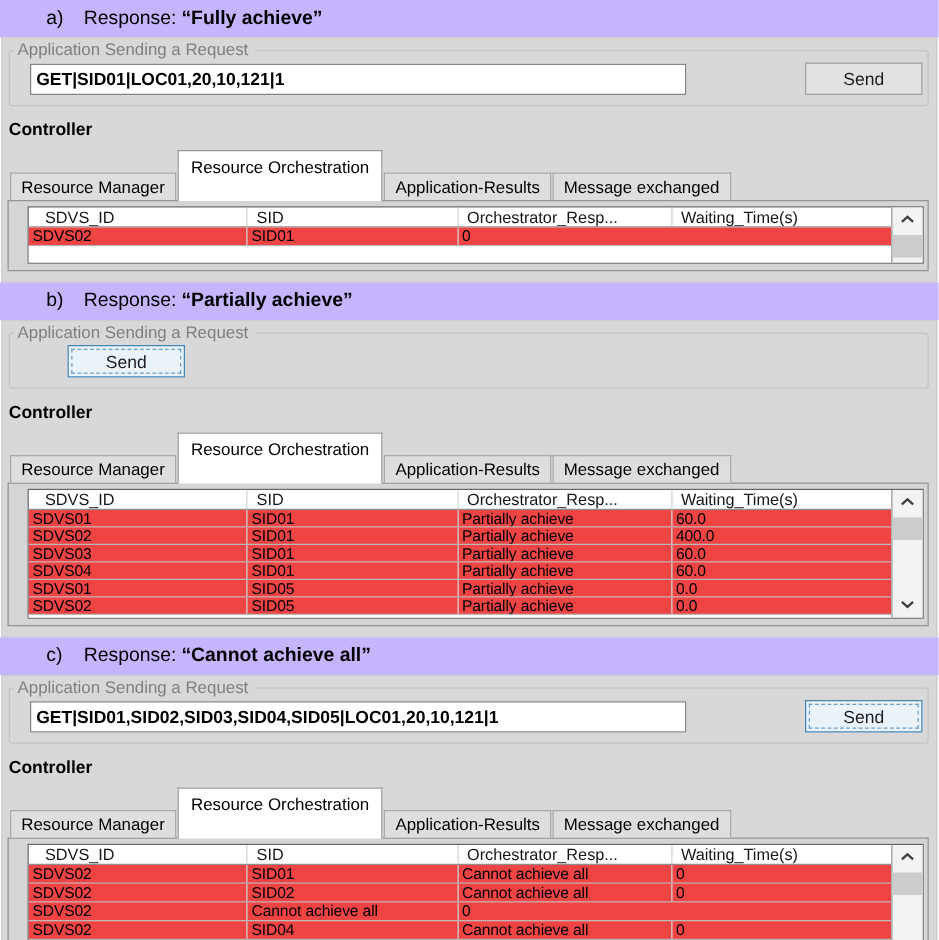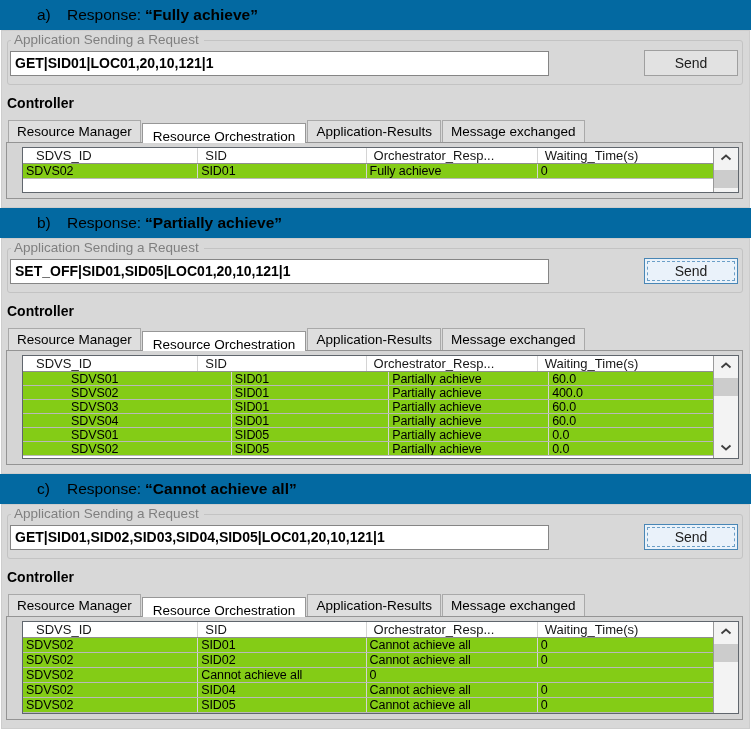--- a/index.html
+++ b/index.html
@@ -4,40 +4,40 @@
 <style>
   * { margin:0; padding:0; box-sizing:border-box; }
   html,body { background:#fff; }
   body {
     width:751px; height:752px;
     font-family:"Liberation Sans", sans-serif;
     color:#000; overflow:hidden;
   }
 
   
-  .fig-title { font-size:15.5px; padding:6px 0 6px 37px; background:#0369a1; white-space:nowrap; }
+  .fig-title { font-size:15.5px; padding:6px 0 6px 37px; background:#c4b5fd; white-space:nowrap; }
   .cap-prefix { display:inline-block; min-width:30px; }
   .cap-text { margin-right:4px; }
   .cap-bold { font-weight:bold; }
 
   
   .app-window {
     background:#d8d8d8;
     border:1px solid #cdcdcd;
     margin:0 1px;
     padding:2px 6px 8px 4px;
   }
 
   
   .groupbox {
     position:relative;
     border:1px solid #c3c3c3;
     border-radius:3px;
     margin:7px 0 0 1px;
-    padding:9px 4px 8px 2px;
+    padding:9px 4px 8px 16px;
   }
   .group-label {
     position:absolute; top:-9px; left:3px;
     background:#d8d8d8; padding:0 5px 0 3px;
     color:#7f7f7f; font-size:13.5px; white-space:nowrap;
   }
   .req-row { display:flex; align-items:center;gap:48px; }
   .req-input {
     flex:1; height:25px;
     border:1px solid #858585; background:#fff;
@@ -61,21 +61,21 @@
 
   
   .tabbar { display:flex; align-items:flex-end; padding-left:2px; position:relative; z-index:3;text-align:center; }
   .tab {
     height:22px; line-height:21px; padding:0 8px;
     font-size:13.5px; white-space:nowrap;
     background:#dedede; border:1px solid #a9a9a9; border-bottom:none;
     margin-right:1px; cursor:default;
   }
   .tab.selected {
-    height:20px; line-height:26px; padding:0 10px;
+    height:41px; line-height:26px; padding:0 10px;
     background:#fff; border-color:#979797;
     margin-bottom:-1px; position:relative; z-index:4;
   }
 
   
   .tabpage {
     border:1px solid #949494;
     background:#d5d5d5;
     padding:4px 3px 5px 15px;
     position:relative; z-index:1;
@@ -85,22 +85,22 @@
   .thead, .trow { display:grid; grid-template-columns:25.4% 24.4% 24.8% 25.4%; }
   .thead { height:16px; border-bottom:1px solid #8f8f8f; }
   .th {
     font-size:13px; color:#161616;
     display:flex; align-items:center;
     padding-left:7px; border-right:1px solid #d4d4d4;
     white-space:nowrap; overflow:hidden;
   }
   .th:first-child { padding-left:13px; }
   .th:last-child { border-right:none; }
-  .trow { height:15px; border-bottom:1px solid #b9b9b9; background:#84cc16; }
-  .panel-b .trow { height:14px;padding-left:45px; }
+  .trow { height:15px; border-bottom:1px solid #b9b9b9; background:#ef4444; }
+  .panel-b .trow { height:14px; }
   .tcell {
     font-size:12.5px; line-height:14px; letter-spacing:-0.1px;
     display:flex; align-items:center;
     padding-left:3px; border-right:1px solid #d4d4d4;
     white-space:nowrap; overflow:hidden; color:#000;
   }
   .tcell:last-child { border-right:none; }
   .tfill { background:#fff; }
   .panel-a .tfill { height:13px; }
   .panel-b .tfill { height:2px; }
@@ -143,21 +143,20 @@
           <div class="thead">
             <div class="th">SDVS_ID</div>
             <div class="th">SID</div>
             <div class="th">Orchestrator_Resp...</div>
             <div class="th">Waiting_Time(s)</div>
           </div>
           <div class="tbody">
               <div class="trow">
                 <div class="tcell">SDVS02</div>
                 <div class="tcell">SID01</div>
-                <div class="tcell">Fully achieve</div>
                 <div class="tcell">0</div>
               </div>
             </div>
           <div class="tfill"></div>
         </div>
         <div class="vscroll">
           <div class="sb-btn up">
             <svg width="12" height="7" viewBox="0 0 12 7">
                 <polyline points="1.5,5.5 6,1.5 10.5,5.5" fill="none" stroke="#3f3f3f" stroke-width="1.8"></polyline>
               </svg>
@@ -171,21 +170,20 @@
 </section>
 
 <section class="fig-section panel-b">
   <div class="fig-title">
     <span class="cap-prefix">b)</span><span class="cap-text">Response:</span><span class="cap-bold">“Partially achieve”</span>
   </div>
   <div class="app-window focused">
     <div class="groupbox">
       <span class="group-label">Application Sending a Request</span>
       <div class="req-row">
-        <input class="req-input" readonly="" value="SET_OFF|SID01,SID05|LOC01,20,10,121|1" style="">
         <button class="send-btn">Send</button>
       </div>
     </div>
     <div class="controller-label">Controller</div>
     <div class="tabbar">
       <div class="tab">Resource Manager</div>
       <div class="tab selected">Resource Orchestration</div>
       <div class="tab">Application-Results</div>
       <div class="tab">Message exchanged</div>
     </div>

